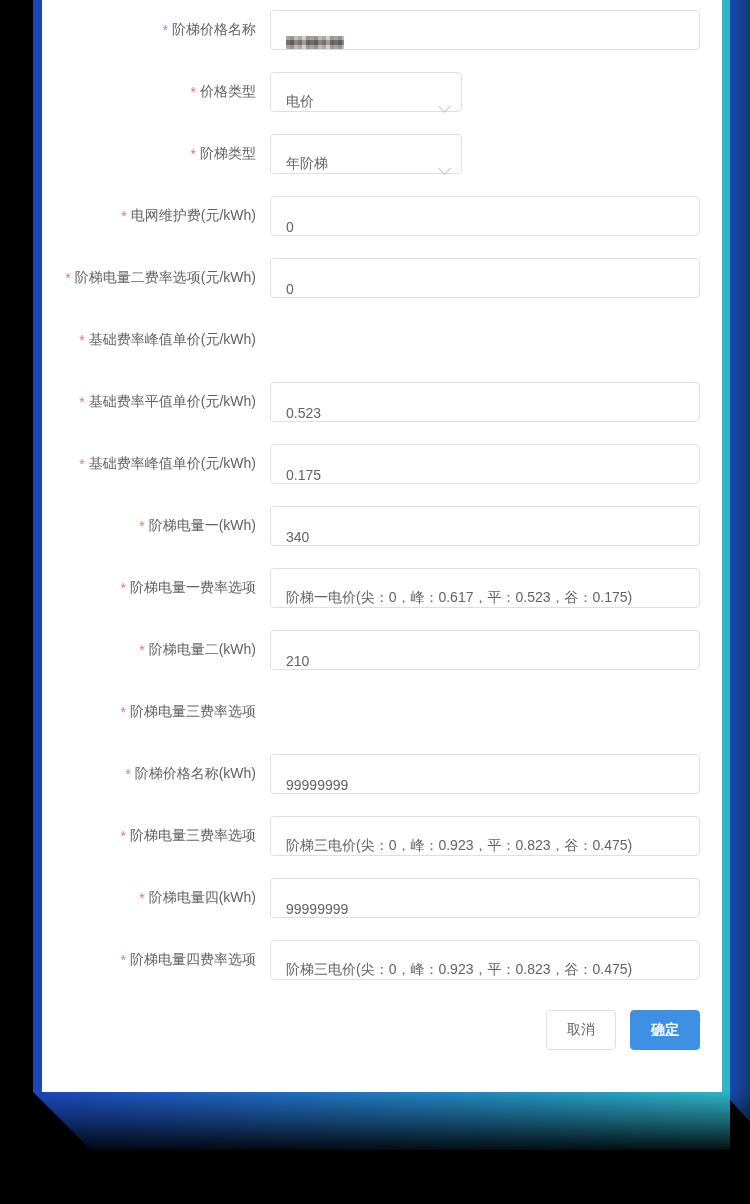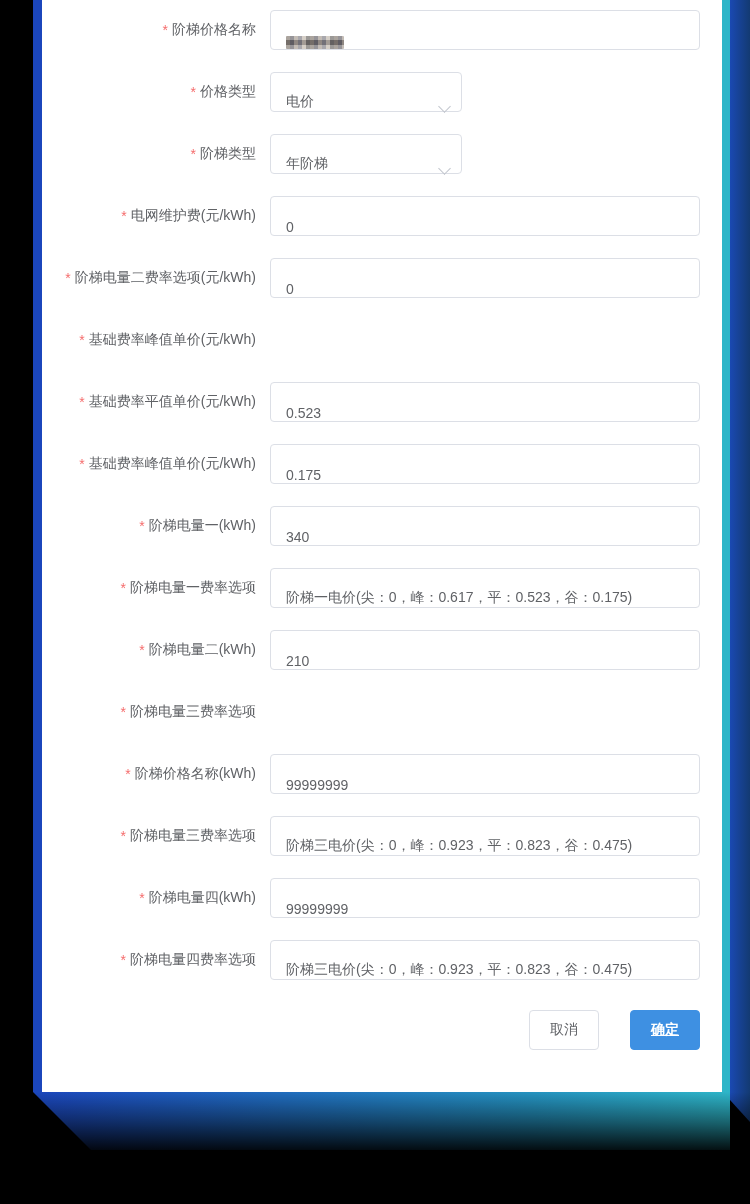--- a/index.html
+++ b/index.html
@@ -66,21 +66,21 @@
   }
   .mosaic {
     width:58px; height:13px; border-radius:1px;
     background-image:
       repeating-linear-gradient(0deg, rgba(255,255,255,.28) 0 4px, rgba(40,40,50,.22) 4px 9px),
       repeating-linear-gradient(90deg,#8A8178 0 4px,#6E6B70 4px 8px,#ACA299 8px 12px,#87858C 12px 16px,#C5BCB2 16px 20px,#75716E 20px 24px);
   }
   
   .footer {
     display:flex; justify-content:flex-end; align-items:center;
-    gap:31px; margin-top:30px; padding-right:22px;
+    gap:14px; margin-top:30px; padding-right:22px;
   }
   .btn {
     min-width:70px; height:40px; padding:0 18px;
     border:1px solid #DCDFE6; border-radius:4px;
     background:#fff; color:#606266;
     font-size:14px; font-family:inherit; cursor:pointer;
   }
   .btn.primary {
     background:var(--accent-blue,#3E90E2);
     border-color:var(--accent-blue,#3E90E2);

